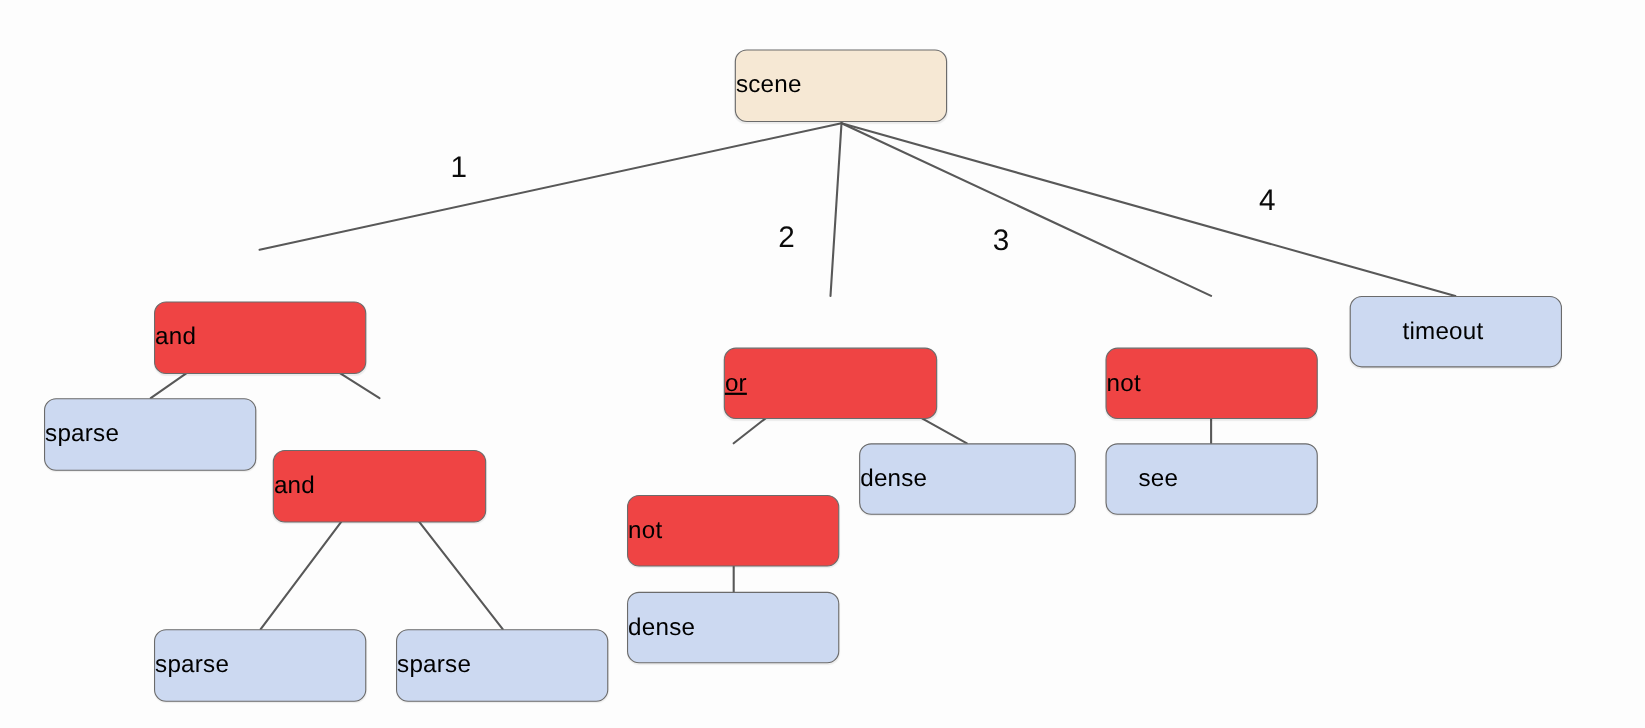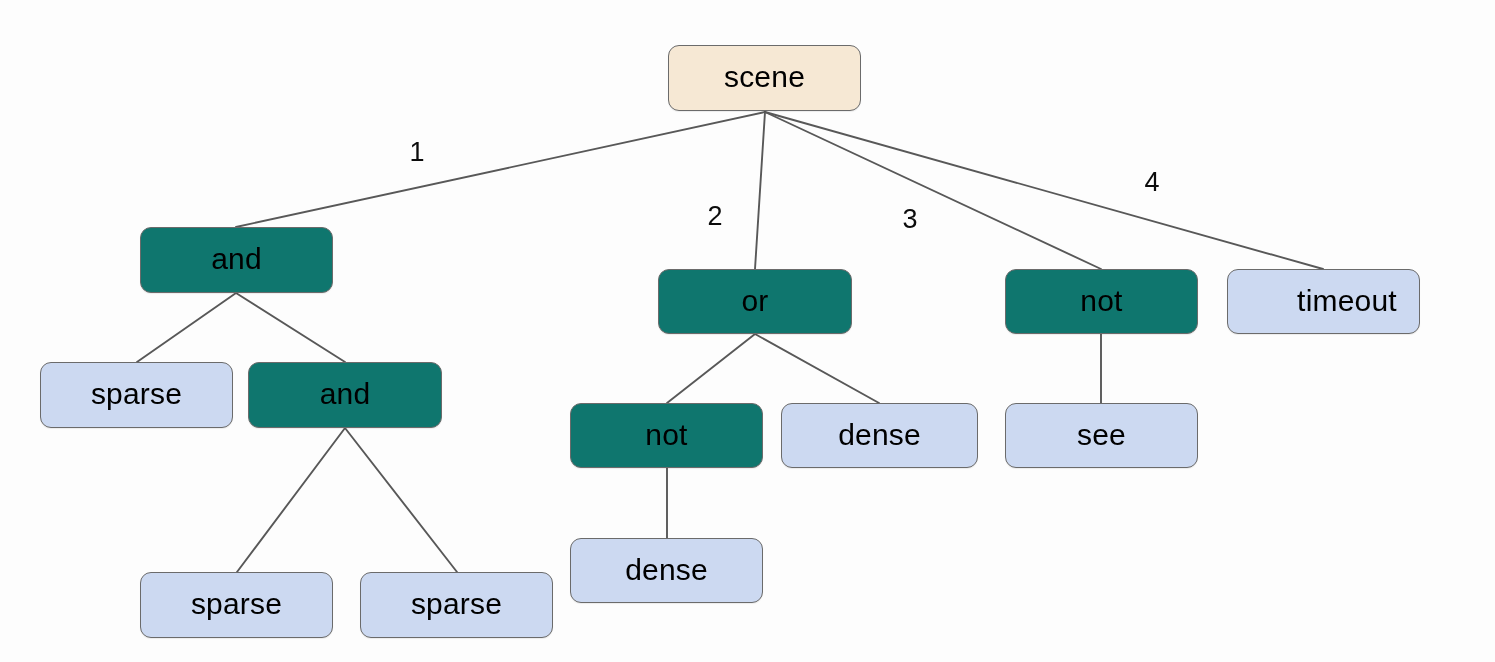--- a/index.html
+++ b/index.html
@@ -26,33 +26,33 @@
     height: 662px;
     pointer-events: none;
   }
   .node {
     position: absolute;
     box-sizing: border-box;
     border: 1.6px solid #6b6b6b;
     border-radius: 11px;
     display: flex;
     align-items: center;
-    justify-content: center;
     color: #000000;
-    font-size: 30px;
+    font-size: 22px;
     line-height: 1;
     letter-spacing: 0.2px;
     white-space: nowrap;
     box-shadow: 0 1px 1px rgba(0,0,0,0.07);
   }
   .node-root {
     background: #f6e8d4;
   }
   .node-op {
-    background: #0f766e;
+    background: #ef4444;
+    margin-top: 47px;
   }
   .node-term {
     background: #ccd9f1;
   }
   .node-label {
     display: block;
     transform: translateY(-1px);
   }
   .edge-label {
     position: absolute;
@@ -81,42 +81,42 @@
       <line x1="667" y1="468" x2="667" y2="538" stroke="#585858" stroke-width="1.9" stroke-linecap="round"></line>
       <line x1="1101" y1="334" x2="1101" y2="403" stroke="#585858" stroke-width="1.9" stroke-linecap="round"></line>
     </svg>
   <div id="node-layer">
       <div class="node node-root" style="left: 668px; top: 45px; width: 193px; height: 66px;">
         <span class="node-label">scene</span>
       </div>
       <div class="node node-op" style="left: 140px; top: 227px; width: 193px; height: 66px;">
         <span class="node-label">and</span>
       </div>
-      <div class="node node-op" style="left: 658px; top: 269px; width: 194px; height: 65px;">
+      <div class="node node-op" style="left: 658px; top: 269px; width: 194px; height: 65px; text-decoration: underline;">
         <span class="node-label">or</span>
       </div>
       <div class="node node-op" style="left: 1005px; top: 269px; width: 193px; height: 65px;">
         <span class="node-label">not</span>
       </div>
       <div class="node node-term" style="left: 1227px; top: 269px; width: 193px; height: 65px; padding-left: 47px;">
         <span class="node-label">timeout</span>
       </div>
       <div class="node node-term" style="left: 40px; top: 362px; width: 193px; height: 66px;">
         <span class="node-label">sparse</span>
       </div>
       <div class="node node-op" style="left: 248px; top: 362px; width: 194px; height: 66px;">
         <span class="node-label">and</span>
       </div>
       <div class="node node-op" style="left: 570px; top: 403px; width: 193px; height: 65px;">
         <span class="node-label">not</span>
       </div>
       <div class="node node-term" style="left: 781px; top: 403px; width: 197px; height: 65px;">
         <span class="node-label">dense</span>
       </div>
-      <div class="node node-term" style="left: 1005px; top: 403px; width: 193px; height: 65px;">
+      <div class="node node-term" style="left: 1005px; top: 403px; width: 193px; height: 65px; padding-left: 29px;">
         <span class="node-label">see</span>
       </div>
       <div class="node node-term" style="left: 570px; top: 538px; width: 193px; height: 65px;">
         <span class="node-label">dense</span>
       </div>
       <div class="node node-term" style="left: 140px; top: 572px; width: 193px; height: 66px;">
         <span class="node-label">sparse</span>
       </div>
       <div class="node node-term" style="left: 360px; top: 572px; width: 193px; height: 66px;">
         <span class="node-label">sparse</span>

